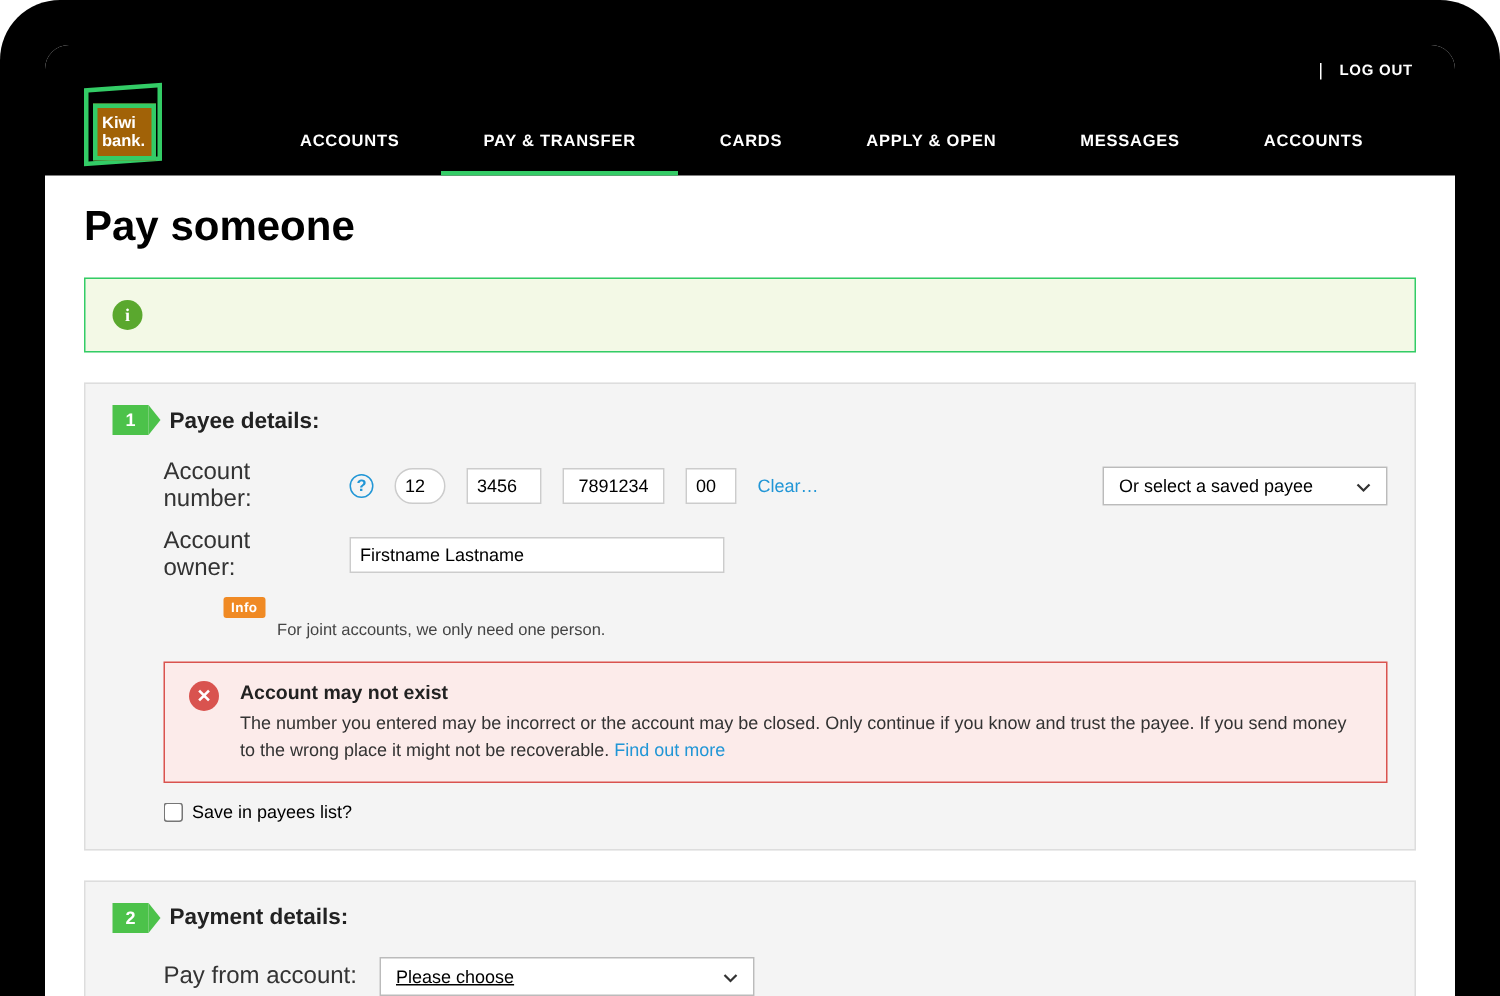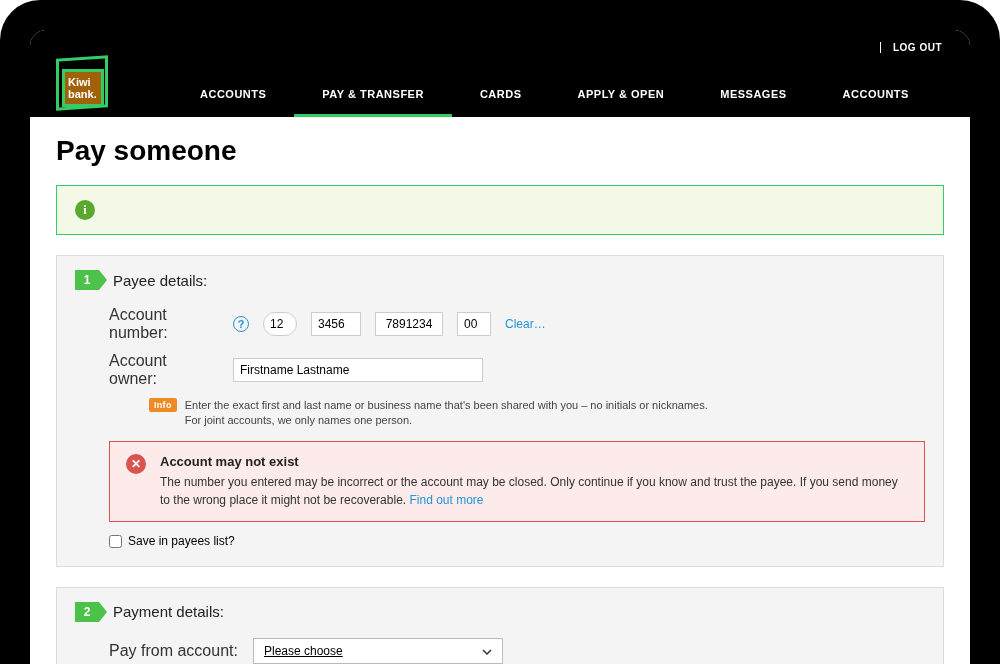--- a/index.html
+++ b/index.html
@@ -153,21 +153,21 @@
   }
   .step-badge::after {
     content: '';
     position: absolute;
     right: -8px;
     top: 0;
     border-top: 10px solid transparent;
     border-bottom: 10px solid transparent;
     border-left: 8px solid #4cc24a;
   }
-  .section-title { font-weight: normal; font-size: 15px; color: #222; }
+  .section-title { font-weight: bold; font-size: 15px; color: #222; }
   
   .form-row {
     display: flex;
     align-items: center;
     gap: 14px;
     margin-bottom: 10px;
   }
   .form-label {
     width: 110px;
     font-size: 16px;
@@ -332,32 +332,40 @@
         </div>
 
         <div class="form-row">
           <div class="form-label">Account number:</div>
           <span class="help-icon">?</span>
           <input type="text" class="acc-1" value="12" style="">
           <input type="text" class="acc-2" value="3456" style="">
           <input type="text" class="acc-3" value="7891234" style="">
           <input type="text" class="acc-4" value="00" style="">
           <span class="link clear-link">Clear…</span>
+          <div class="saved-payee-wrap">
+            <div class="saved-payee">
+              <span>Or select a saved payee</span>
+              <span class="chevron"><svg viewBox="0 0 10 10">
+                    <path d="M1 3 L5 7 L9 3" stroke="#333" stroke-width="1.5" fill="none"></path>
+                  </svg></span>
+            </div>
+          </div>
         </div>
 
         <div class="form-row">
           <div class="form-label">Account owner:</div>
           <input type="text" class="owner-input" value="Firstname Lastname" style="">
         </div>
 
         <div class="info-tag-row">
           <span class="info-tag">Info</span>
           <div class="info-tag-text">
-            <span>Enter the exact first and last name or business name that's been shared with you – no initials or nicknames.</span><br>
-            <span>For joint accounts, we only names one person.</span>
+            <br>
+            <span>For joint accounts, we only need one person.</span>
           </div>
         </div>
 
         <div class="error-box">
           <div class="error-icon">✕</div>
           <div>
             <div class="error-title">Account may not exist</div>
             <div class="error-text">
               <span>The number you entered may be incorrect or the account may be closed. Only continue if you know and trust the payee. If you send money to the wrong place it might not be recoverable. </span><span class="link">Find out more</span>
             </div>

